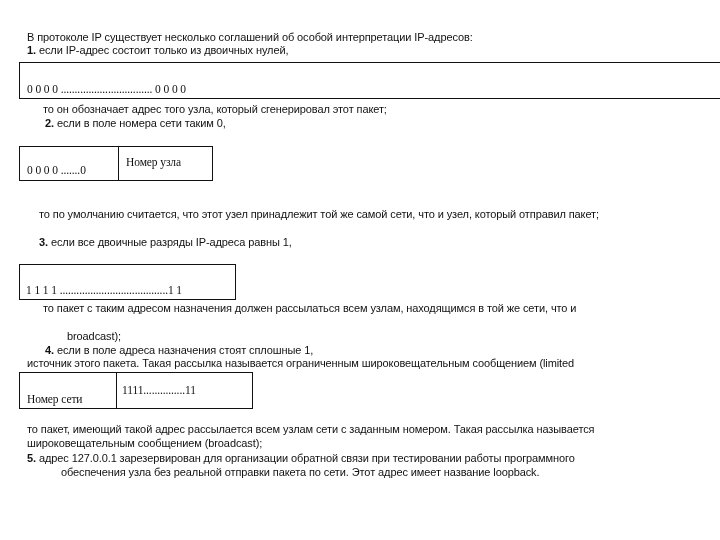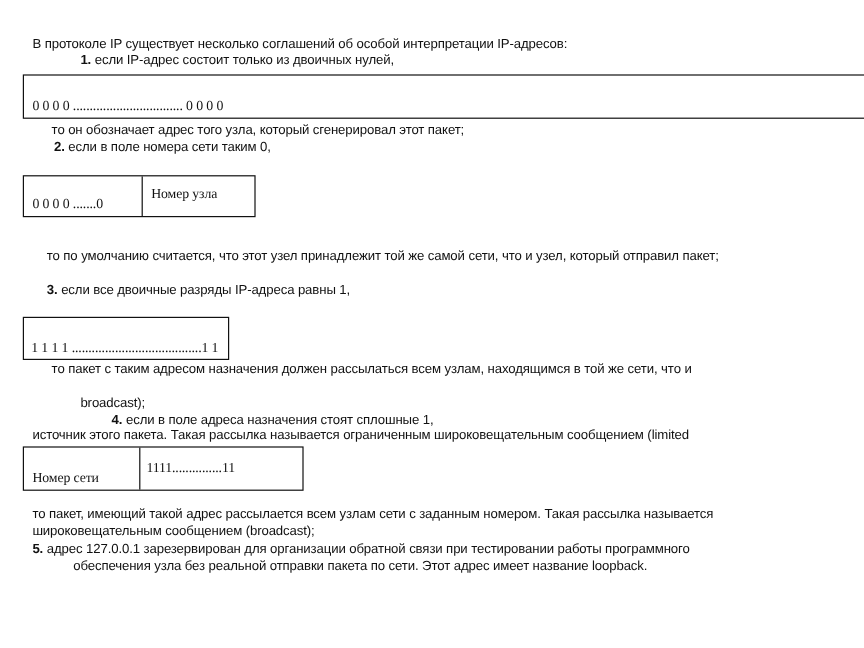--- a/index.html
+++ b/index.html
@@ -10,46 +10,46 @@
   .t { position: absolute; font-size: 11px; line-height: 13px; white-space: nowrap; letter-spacing: -0.1px; }
   .serif { font-family: "Liberation Serif", serif; font-size: 11.5px; }
   .box { position: absolute; border: 1.3px solid #111; box-sizing: border-box; }
   .divider { position: absolute; top: 0; bottom: 0; width: 0; border-left: 1.3px solid #111; }
   b { font-weight: bold; }
 </style>
 </head>
 <body>
 
 <div class="t" style="left:27px; top:31px;">В протоколе IP существует несколько соглашений об особой интерпретации IP-адресов:</div>
-<div class="t" style="left:27px; top:44px;margin-left:40px;"><b>1.</b><span> если IP-адрес состоит только из двоичных нулей,</span></div>
+<div class="t" style="left:27px; top:44px;"><b>1.</b><span> если IP-адрес состоит только из двоичных нулей,</span></div>
 
 <div class="box" style="left:19px; top:62px; width:705px; height:37px;">
   <div class="t serif" style="left:7px; top:20px;">0 0 0 0 ................................. 0 0 0 0</div>
 </div>
 
 <div class="t" style="left:43px; top:103px;">то он обозначает адрес того узла, который сгенерировал этот пакет;</div>
 <div class="t" style="left:45px; top:117px;"><b>2.</b><span> если в поле номера сети таким 0,</span></div>
 
 <div class="box" style="left:19px; top:146px; width:194px; height:35px;">
   <div class="t serif" style="left:7px; top:17px;">0 0 0 0 .......0</div>
   <div class="divider" style="left:98px;"></div>
   <div class="t serif" style="left:106px; top:9px;">Номер узла</div>
 </div>
 
 <div class="t" style="left:39px; top:208px;">то по умолчанию считается, что этот узел принадлежит той же самой сети, что и узел, который отправил пакет;</div>
 <div class="t" style="left:39px; top:236px;"><b>3.</b><span> если все двоичные разряды IP-адреса равны 1,</span></div>
 
-<div class="box" style="left:19px; top:264px; width:172px; height:36px;">
+<div class="box" style="left:19px; top:264px; width:217px; height:36px;">
   <div class="t serif" style="left:6px; top:19px;">1 1 1 1 .......................................1 1</div>
 </div>
 
 <div class="t" style="left:43px; top:302px;">то пакет с таким адресом назначения должен рассылаться всем узлам, находящимся в той же сети, что и</div>
 <div class="t" style="left:27px; top:316px;margin-top:41px;">источник этого пакета. Такая рассылка называется ограниченным широковещательным сообщением (limited</div>
 <div class="t" style="left:27px; top:330px;padding-left:40px;">broadcast);</div>
-<div class="t" style="left:45px; top:344px;margin-left:48px;"><b>4.</b><span> если в поле адреса назначения стоят сплошные 1,</span></div>
+<div class="t" style="left:45px; top:344px;"><b>4.</b><span> если в поле адреса назначения стоят сплошные 1,</span></div>
 
 <div class="box" style="left:19px; top:372px; width:234px; height:37px;">
   <div class="t serif" style="left:7px; top:20px;">Номер сети</div>
   <div class="divider" style="left:96px;"></div>
   <div class="t serif" style="left:102px; top:11px;">1111...............11</div>
 </div>
 
 <div class="t" style="left:27px; top:423px;">то пакет, имеющий такой адрес рассылается всем узлам сети с заданным номером. Такая рассылка называется</div>
 <div class="t" style="left:27px; top:437px;">широковещательным сообщением (broadcast);</div>
 <div class="t" style="left:27px; top:452px;"><b>5.</b><span> адрес 127.0.0.1 зарезервирован для организации обратной связи при тестировании работы программного</span></div>

